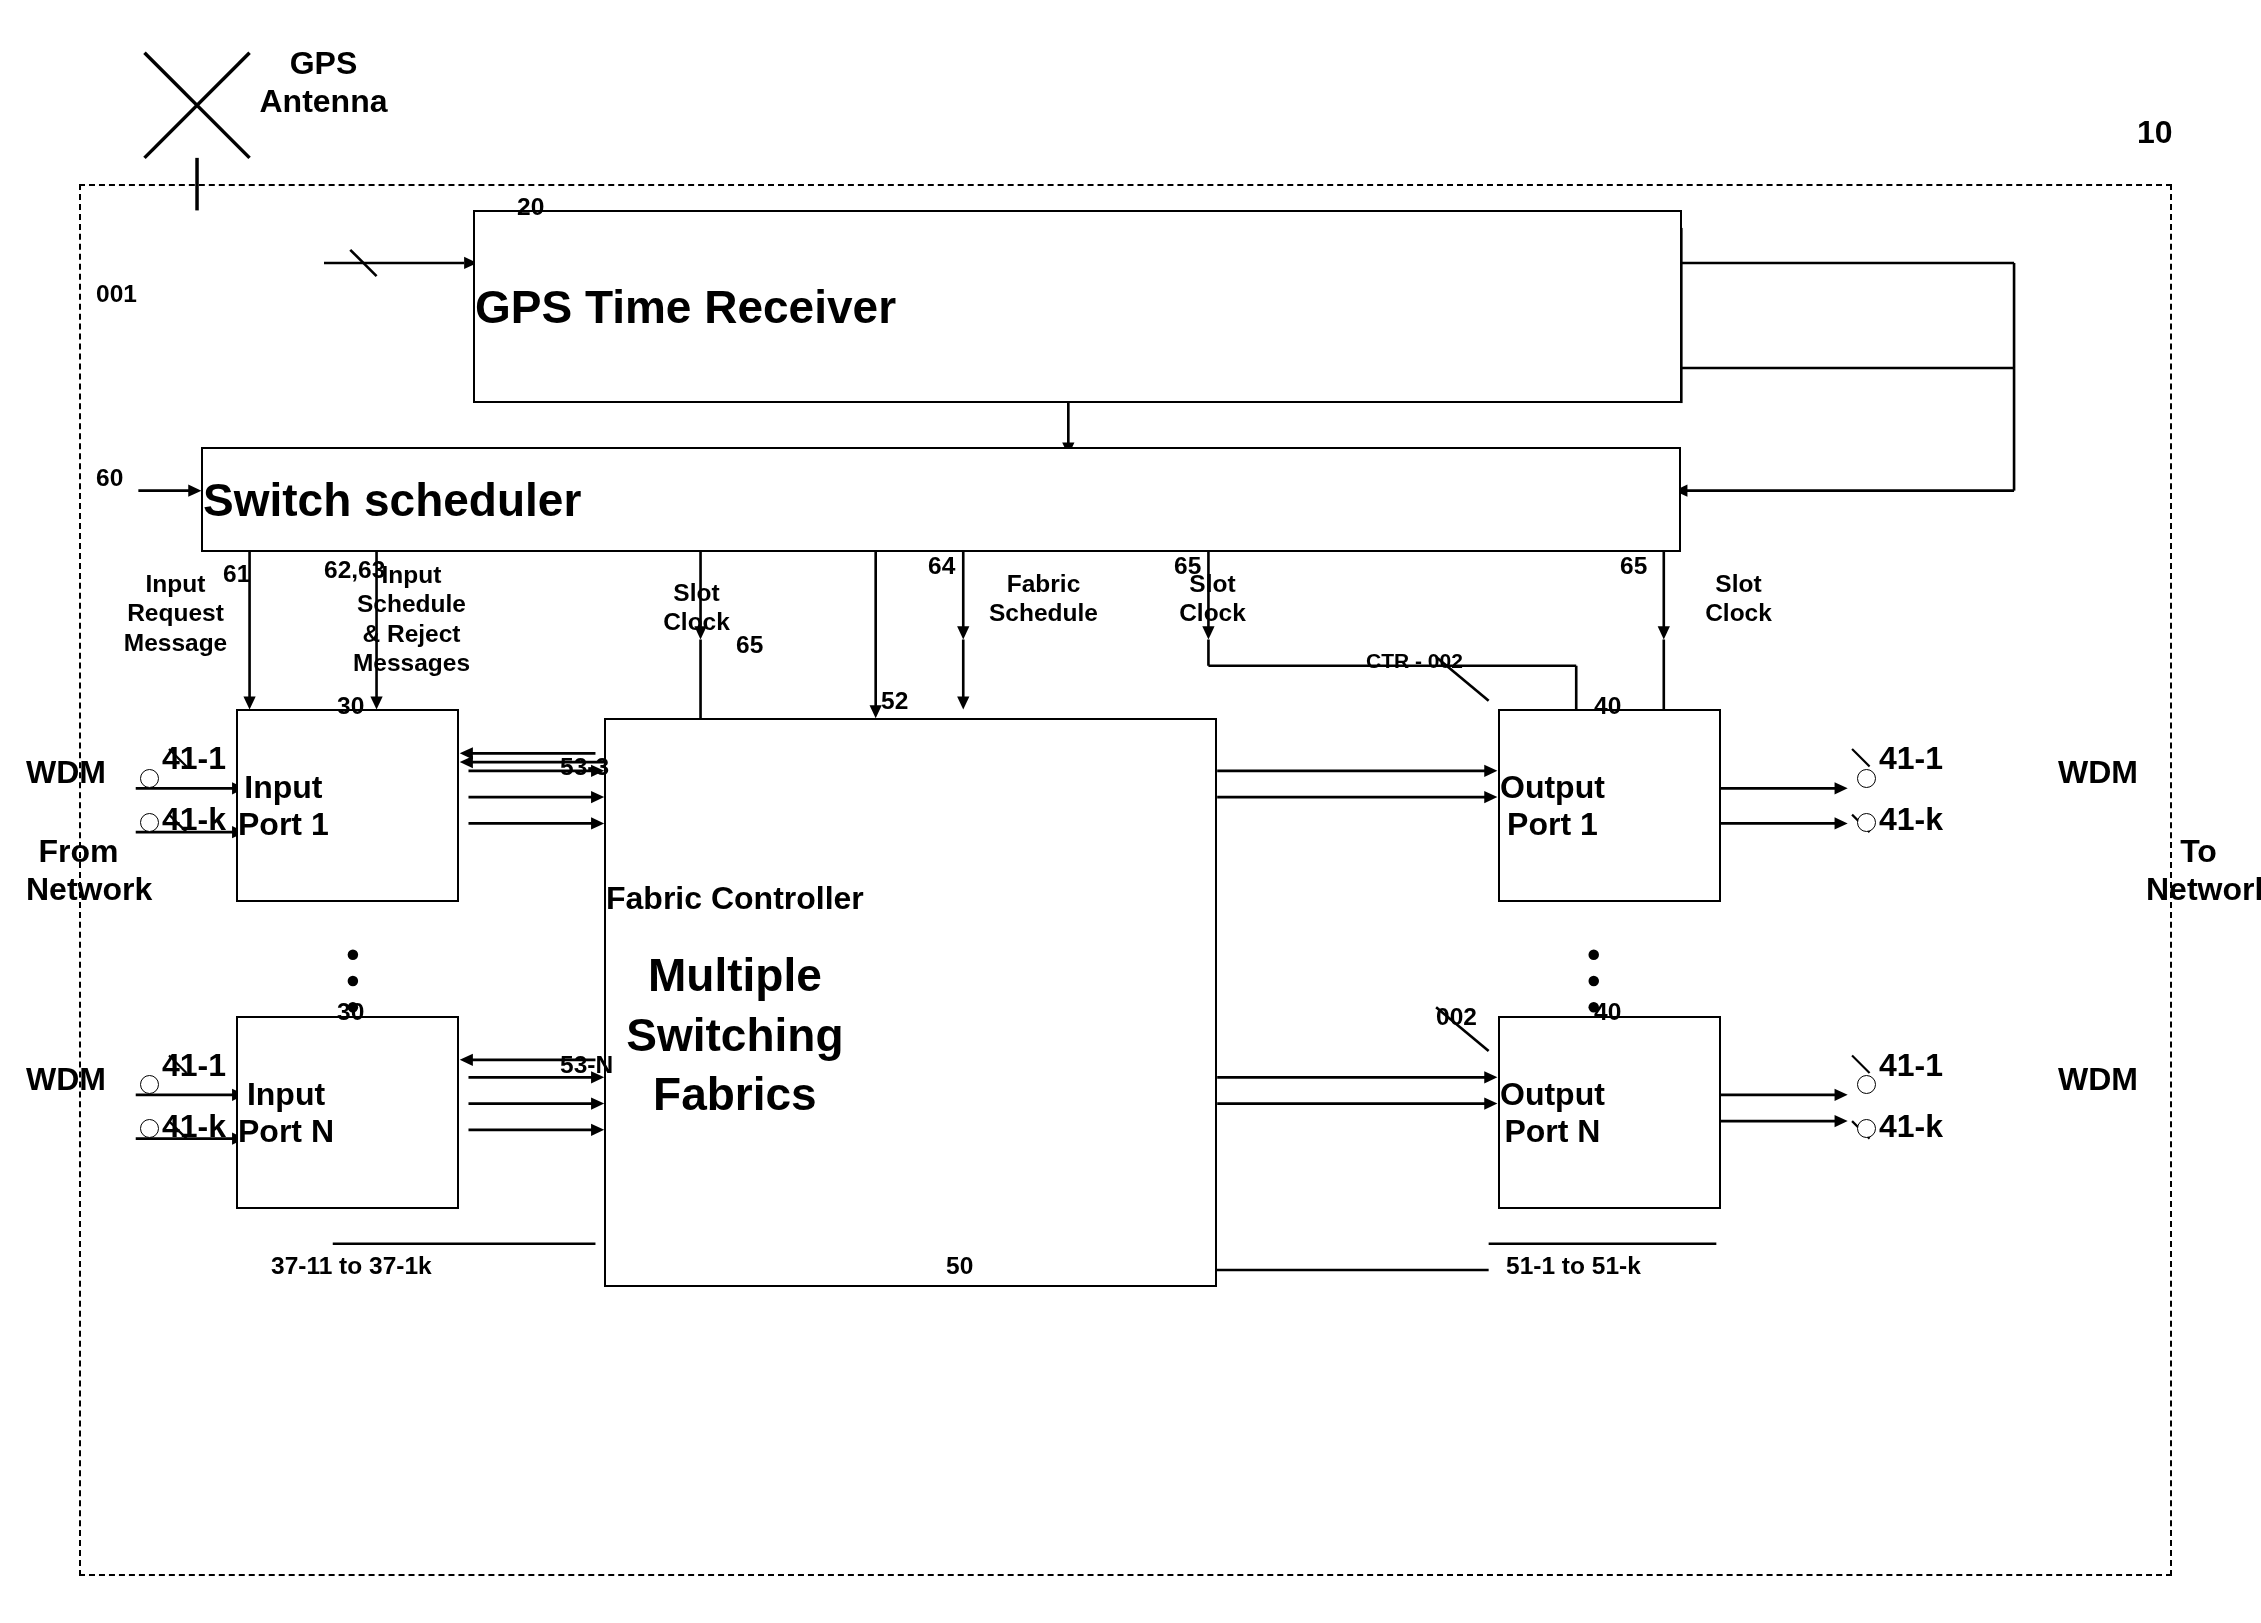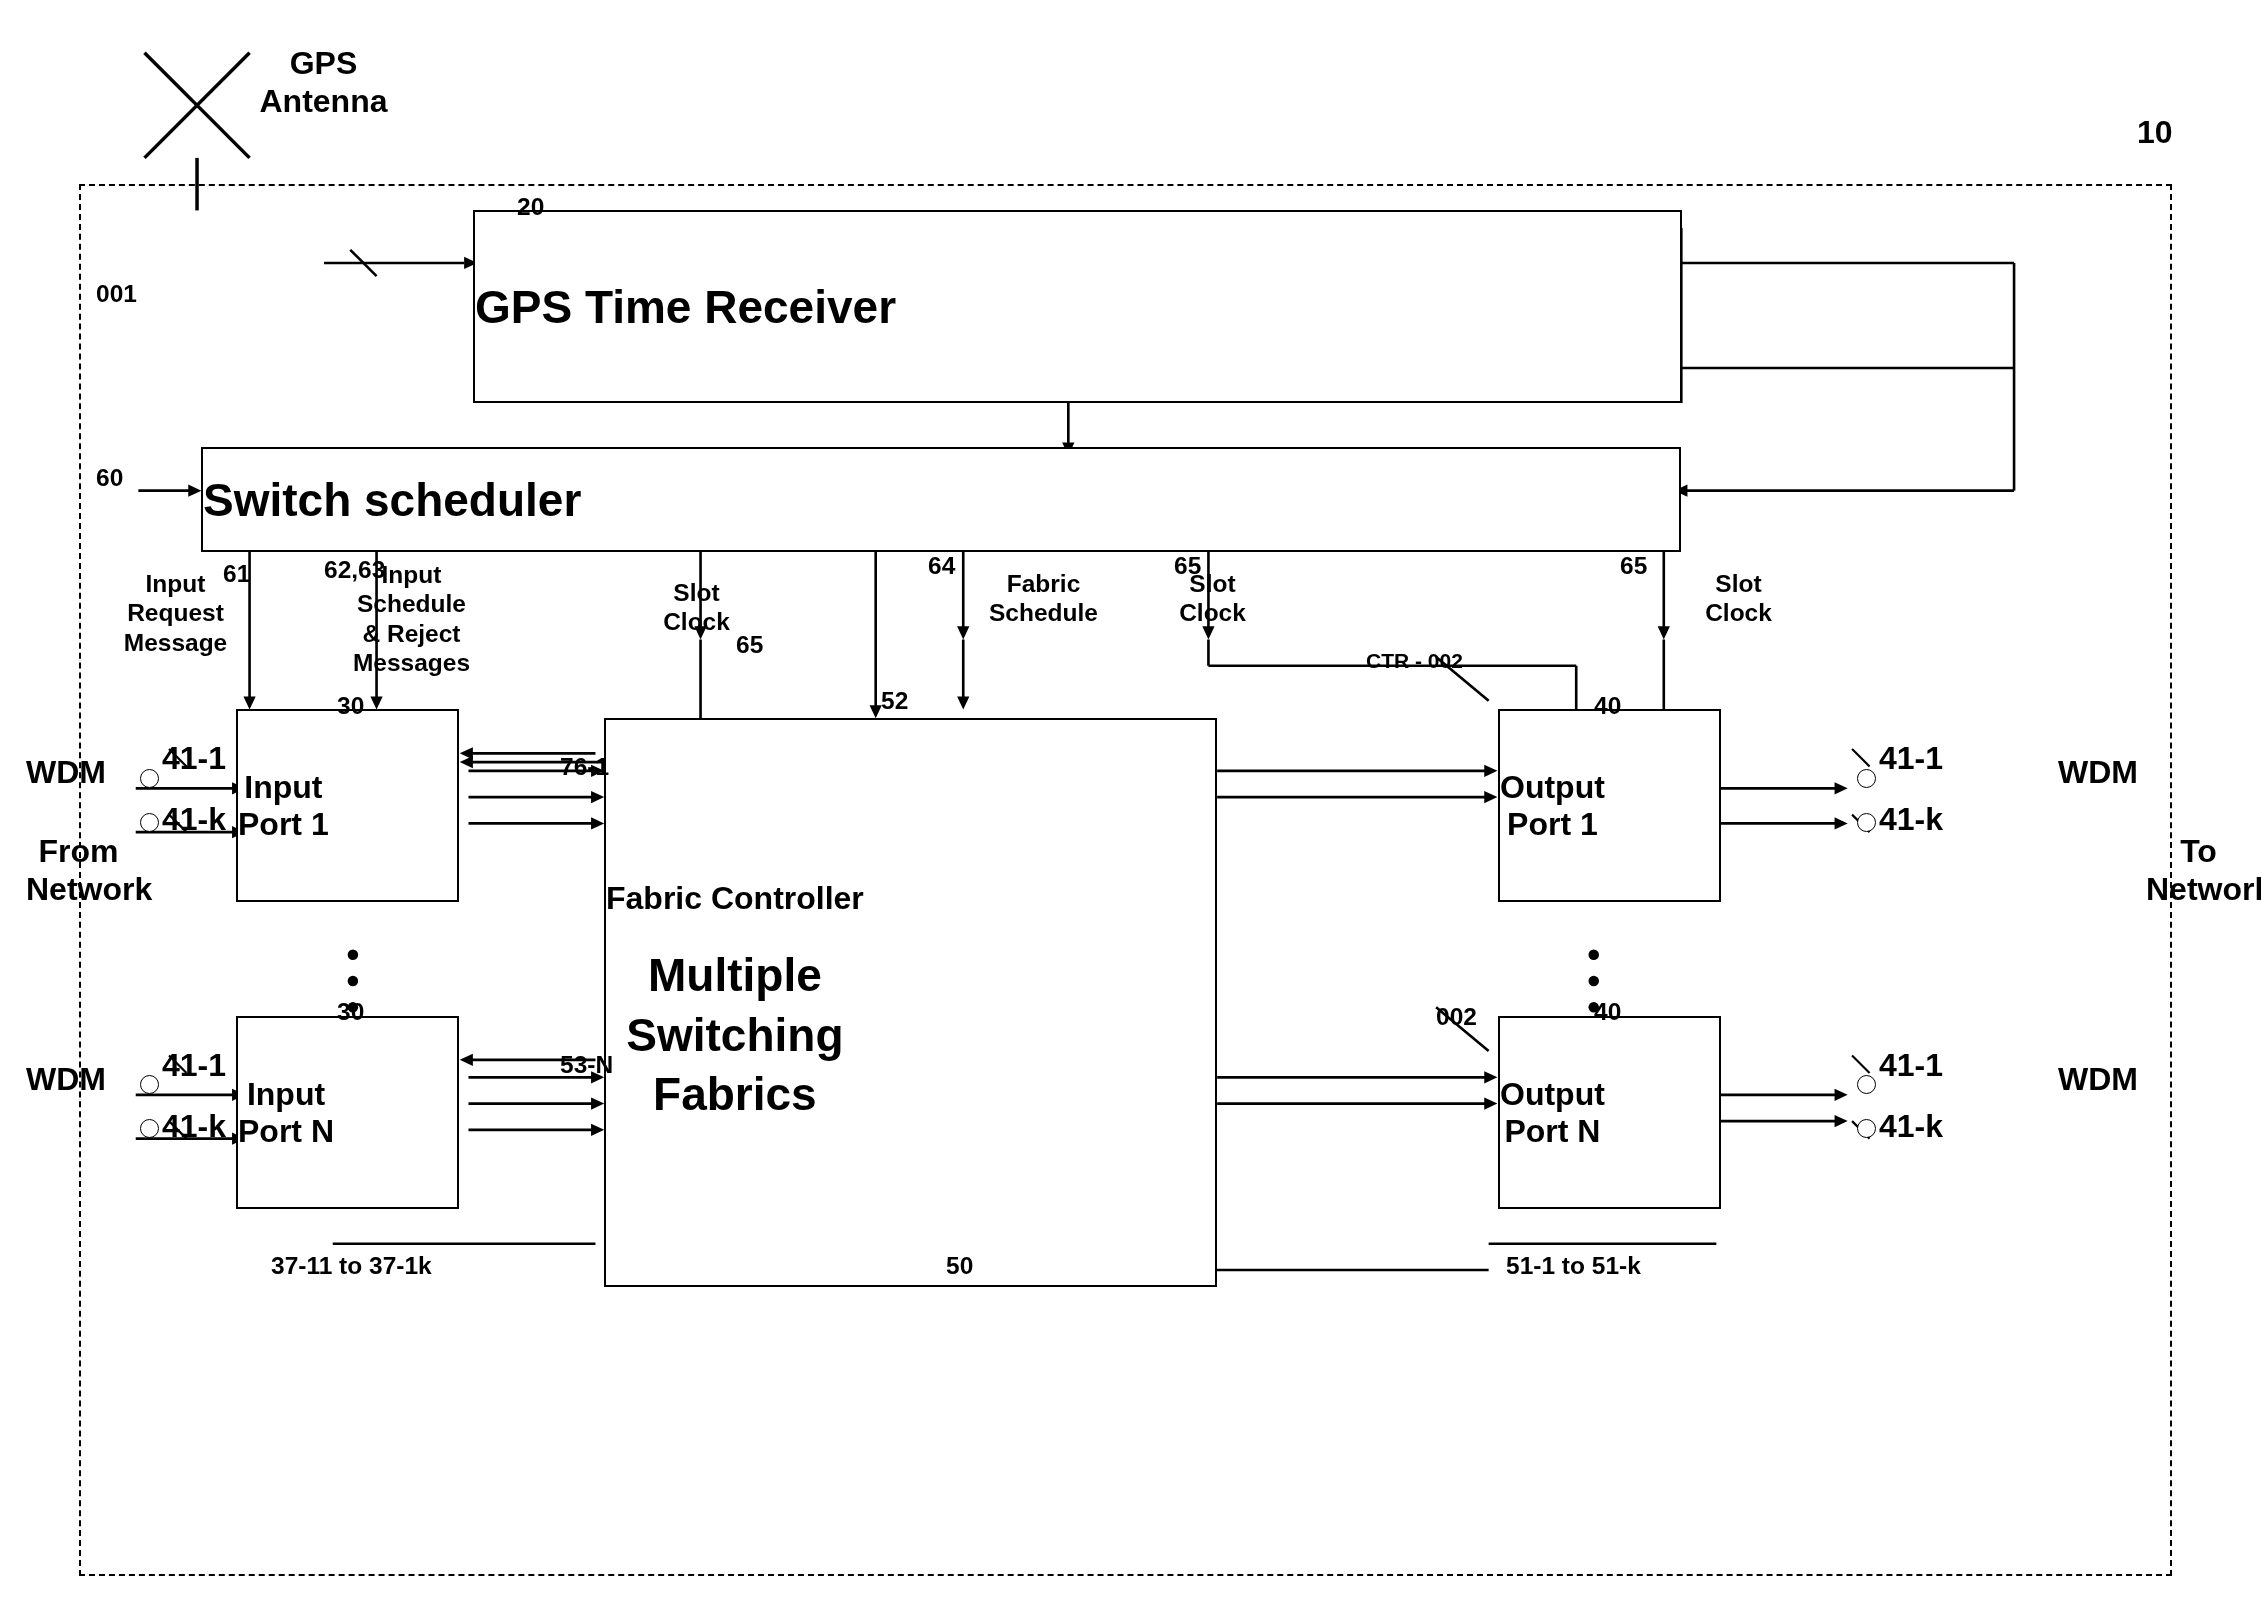--- a/index.html
+++ b/index.html
@@ -293,21 +293,21 @@
 
   <div class="text-label-sm" style="top:648px; left:1366px; width:175px;">CTR - 002</div>
 
   <div class="block-box" style="top:718px; left:604px; width:613px; height:569px;">
     <div style="text-align:center;">
       <div class="block-label">Fabric Controller</div>
       <div class="block-label-xl" style="margin-top:29px; line-height:1.3;">Multiple<br>Switching<br>Fabrics</div>
     </div>
   </div>
 
-  <div class="ref" style="top:753px; left:560px;">76-1</div>
+  <div class="ref" style="top:753px; left:560px;">53-3</div>
 
   <div class="ref" style="top:1051px; left:560px;">53-N</div>
 
   <div class="block-box" style="top:709px; left:236px; width:223px; height:193px;">
     <span class="block-label">Input<br>Port 1</span>
   </div>
 
   <div class="ref" style="top:692px; left:337px;">30</div>
 
   <div class="block-box" style="top:1016px; left:236px; width:223px; height:193px;">

